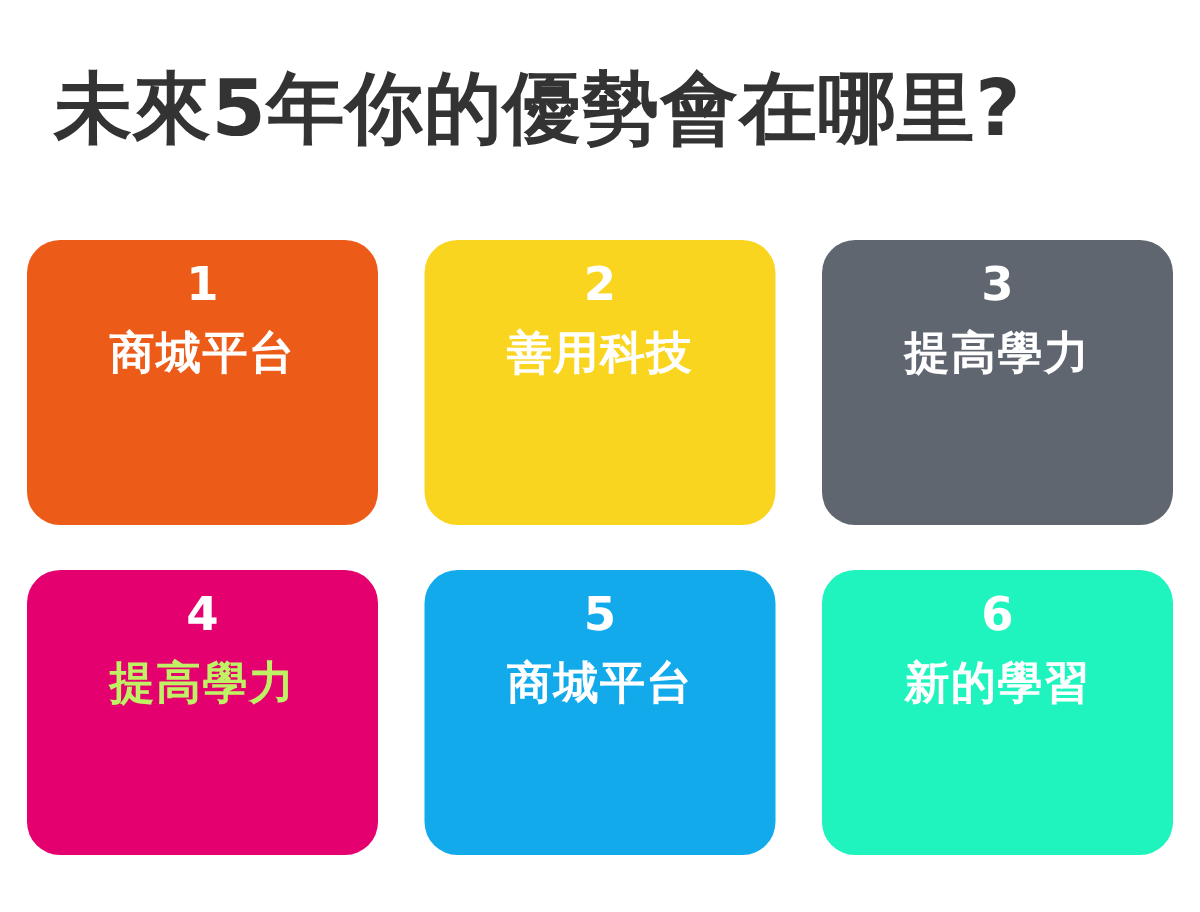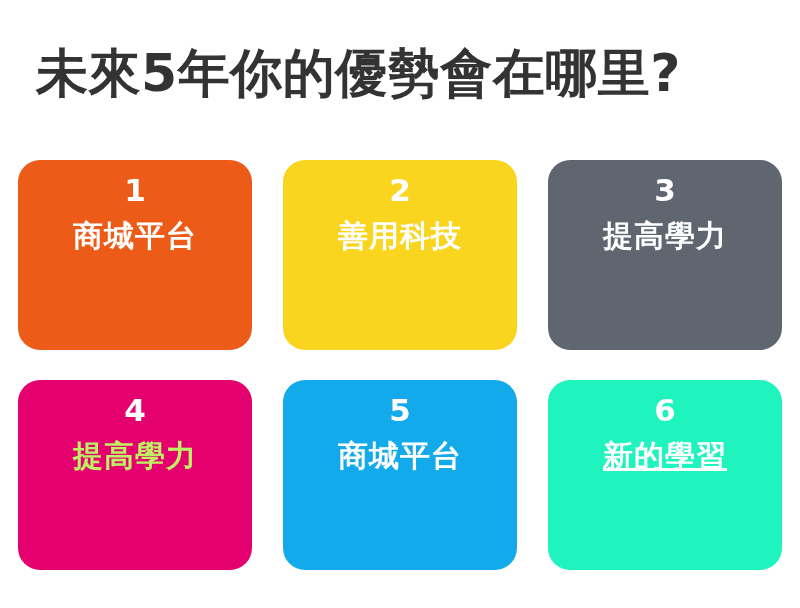--- a/index.html
+++ b/index.html
@@ -103,17 +103,17 @@
       <div class="card-label" style="color: #bef264;">提高學力</div>
     </div>
 
     <div class="card" style="background: rgb(19, 170, 236);">
       <div class="card-number" style="color: rgb(255, 255, 255);">5</div>
       <div class="card-label" style="color: rgb(255, 255, 255);">商城平台</div>
     </div>
 
     <div class="card" style="background: rgb(31, 243, 190);">
       <div class="card-number" style="color: rgb(255, 255, 255);">6</div>
-      <div class="card-label" style="color: rgb(255, 255, 255); text-decoration: underline;">新的學習</div>
+      <div class="card-label" style="color: rgb(255, 255, 255);">新的學習</div>
     </div>
 
   </div>
 </div>
 
 </body></html>

